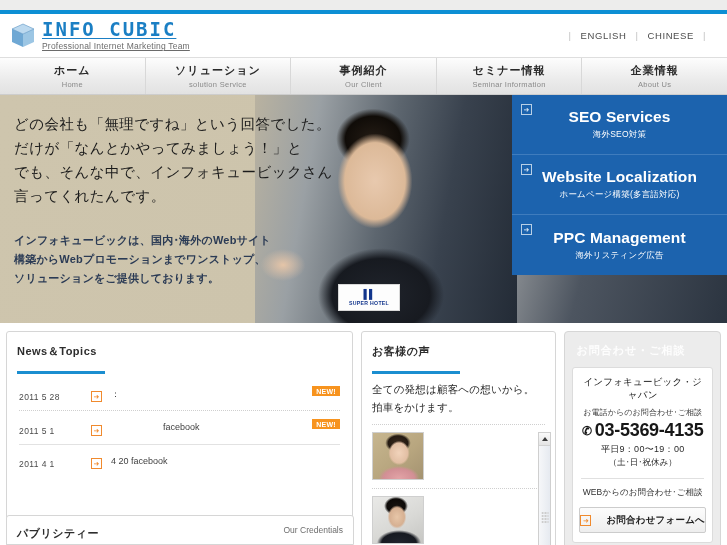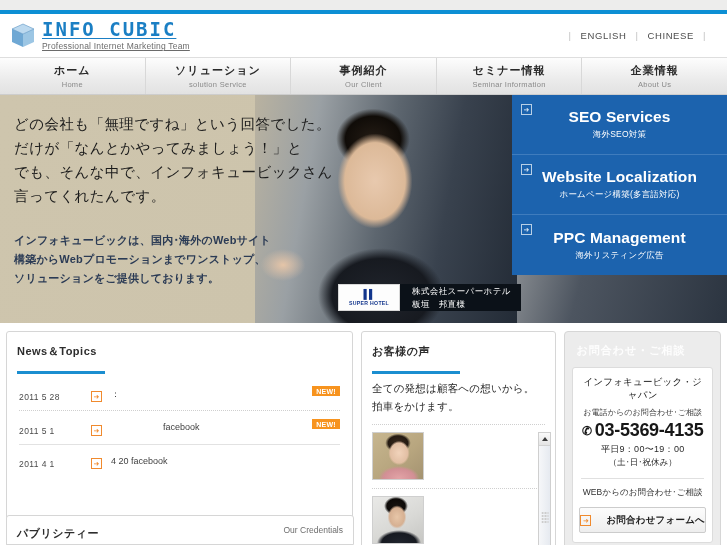--- a/index.html
+++ b/index.html
@@ -170,21 +170,21 @@
   .news-body .l2 { display: block; padding-left: 52px; }
   .badge-new {
     position: absolute; right: 0; top: 8px;
     background: #f7931e; color: #fff; font-size: 7px; font-weight: bold;
     padding: 1.5px 4px; letter-spacing: .3px; line-height: 1;
   }
 
   
   .voice-body { padding: 6px 10px 8px 10px; position: relative; }
   .voice-quote {
-    font-family: Liberation Mono, monospace;
+    font-family: Liberation Sans, sans-serif;
     font-size: 10.5px; color: #1f1f1f; line-height: 1.72; letter-spacing: .2px;
   }
   .voice-divider { border-top: 1px dotted #cfcfcf; margin: 8px 0 7px 0; }
   .voice-thumb {
     width: 52px; height: 48px; border: 1px solid #cfcfcf; background: #cdbfa2;
   }
   .thumb-a {
     background:
       radial-gradient(ellipse 14px 16px at 26px 20px,#f1d3bb 0%,#e2bfa4 62%,rgba(226,191,164,0) 76%),
       radial-gradient(ellipse 15px 11px at 25px 10px,#3a2a1e 0%,#241a12 65%,rgba(36,26,18,0) 85%),
@@ -331,24 +331,20 @@
     <div class="hero-sub">
       <div class="hero-sub-line">インフォキュービックは、国内･海外のWebサイト</div>
       <div class="hero-sub-line">構築からWebプロモーションまでワンストップ、</div>
       <div class="hero-sub-line">ソリューションをご提供しております。</div>
     </div>
 
     <div class="caption-bar">
       <div class="sh-logo">
         <span class="sh-mark">▌▌</span>
         <span class="sh-name">SUPER HOTEL</span>
-      </div>
-      <div class="caption-names">
-        <span>株式会社スーパーホテル</span>
-        <span>板垣　邦直様</span>
       </div>
     </div>
 
     <div class="services">
       <div class="svc">
         <span class="svc-arrow"></span>
         <span class="svc-title">SEO Services</span>
         <span class="svc-sub">海外SEO対策</span>
       </div>
       <div class="svc">

